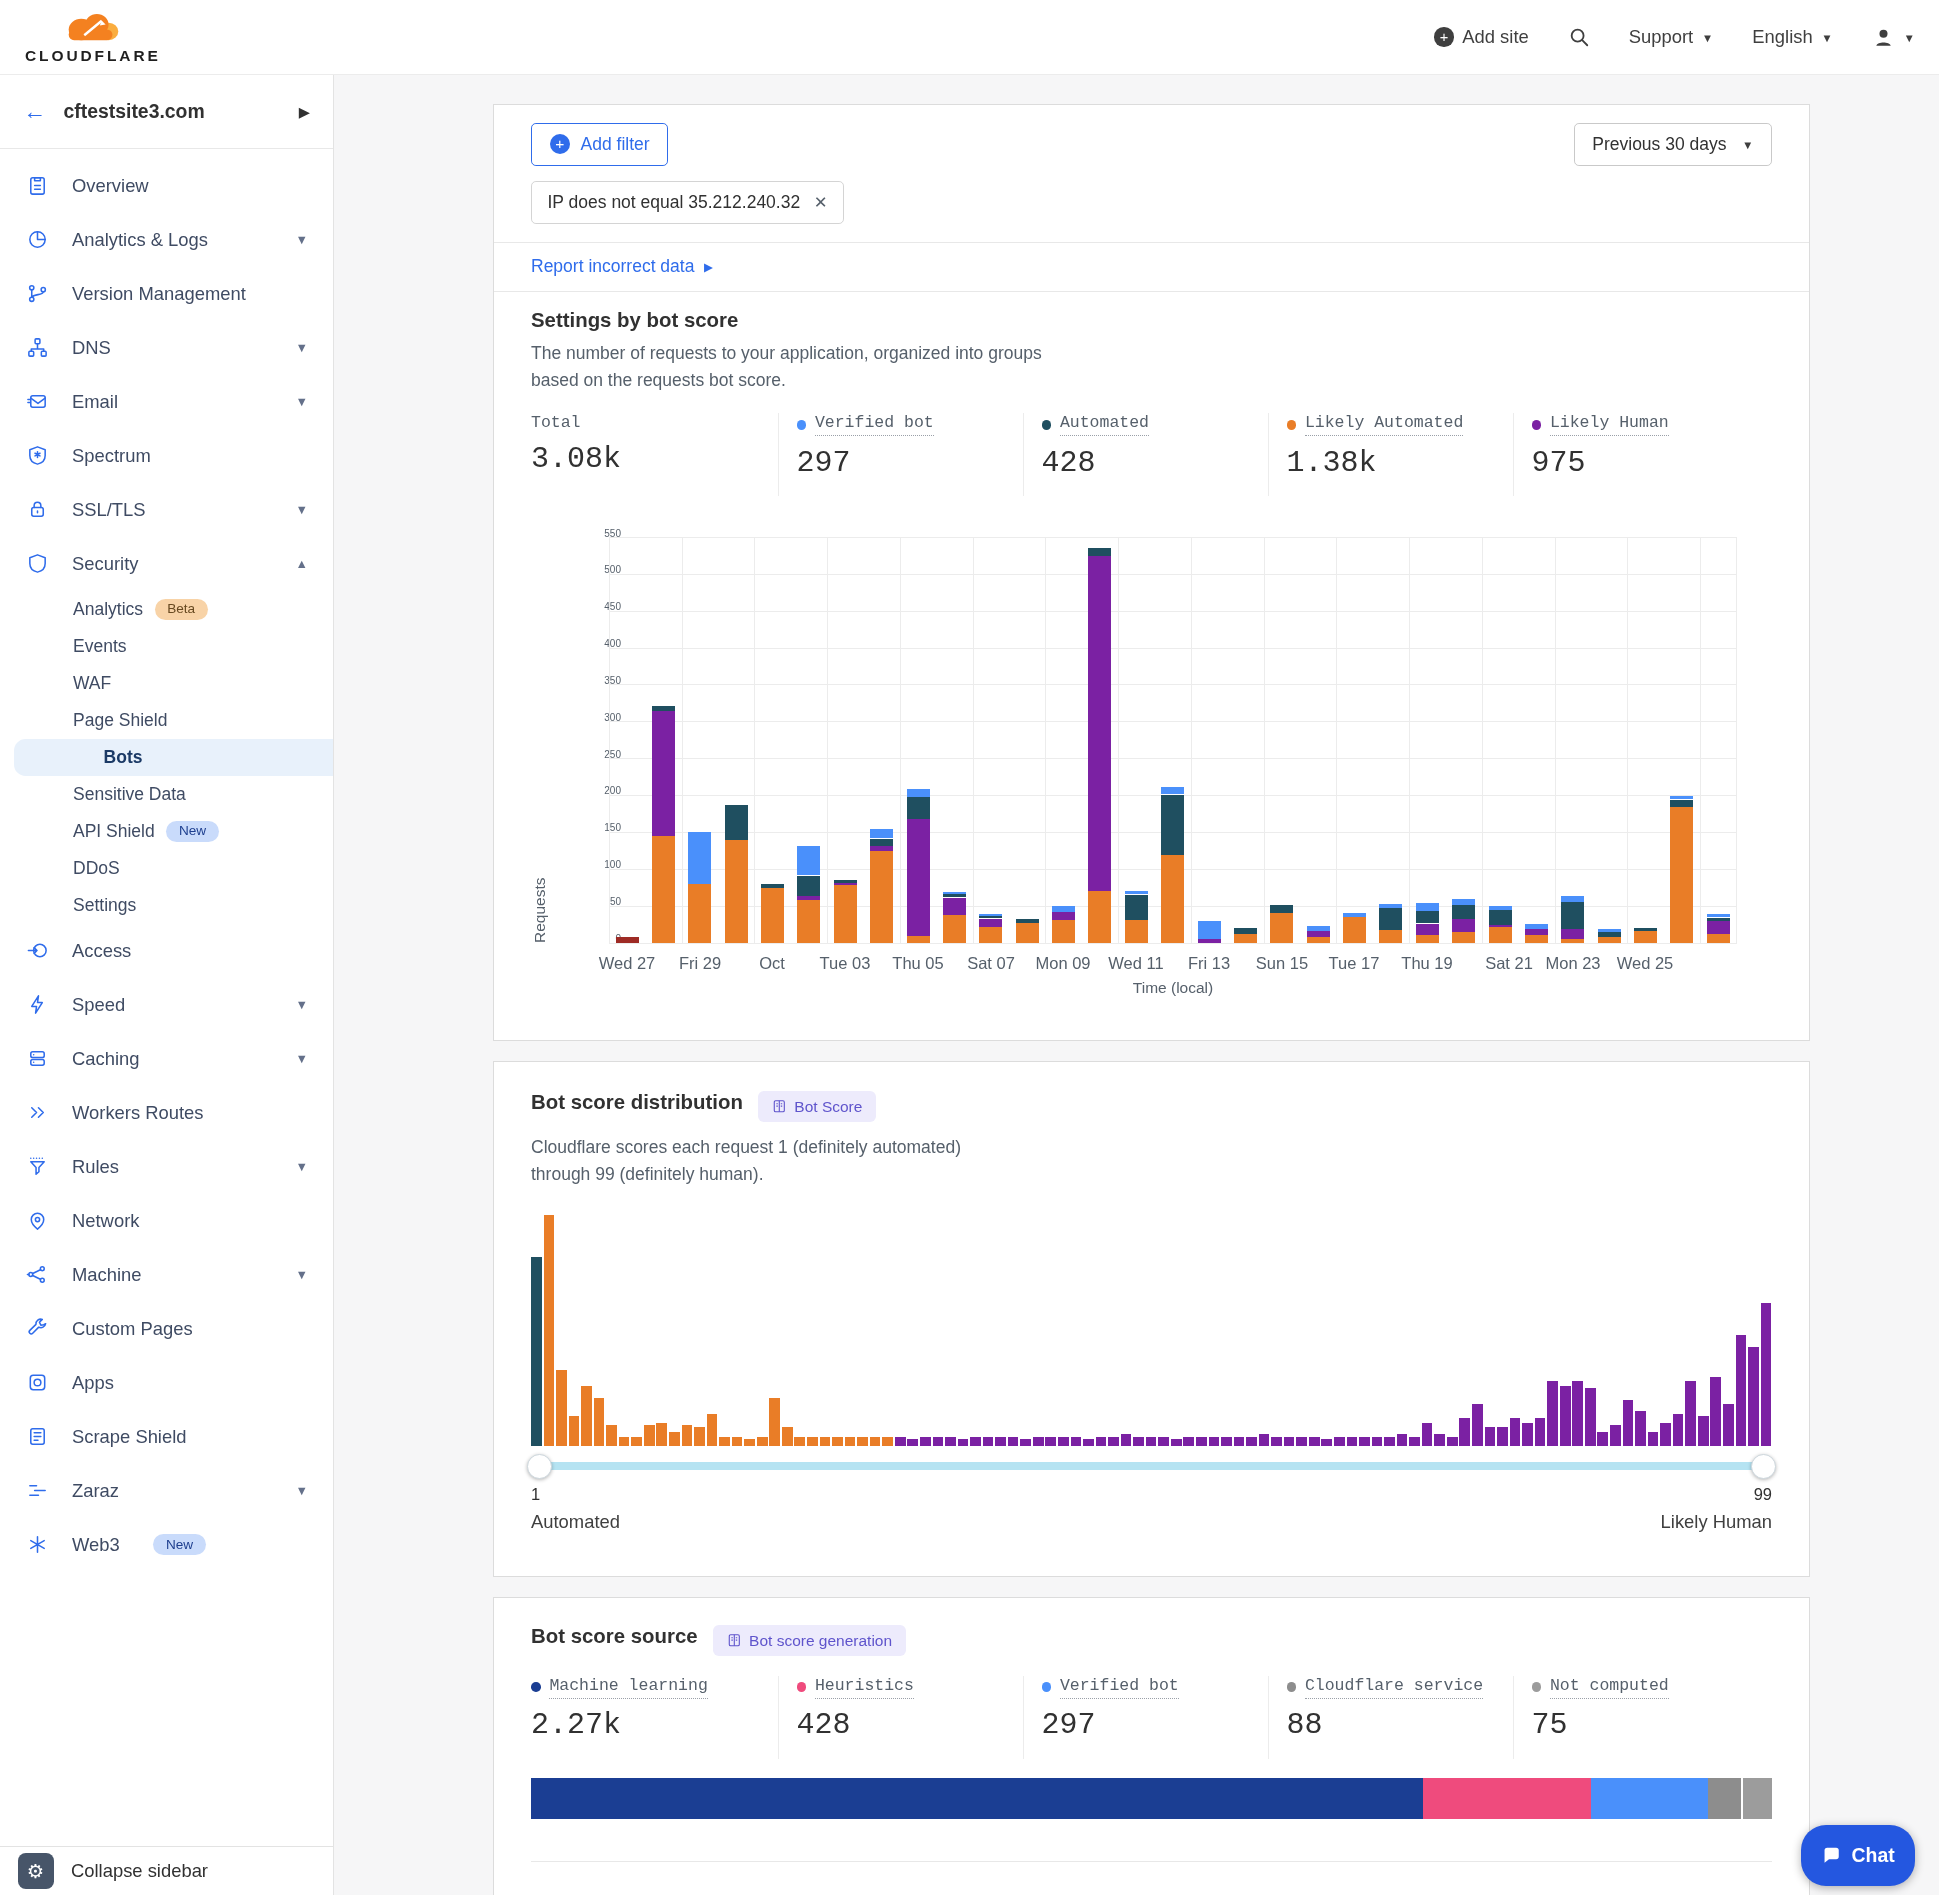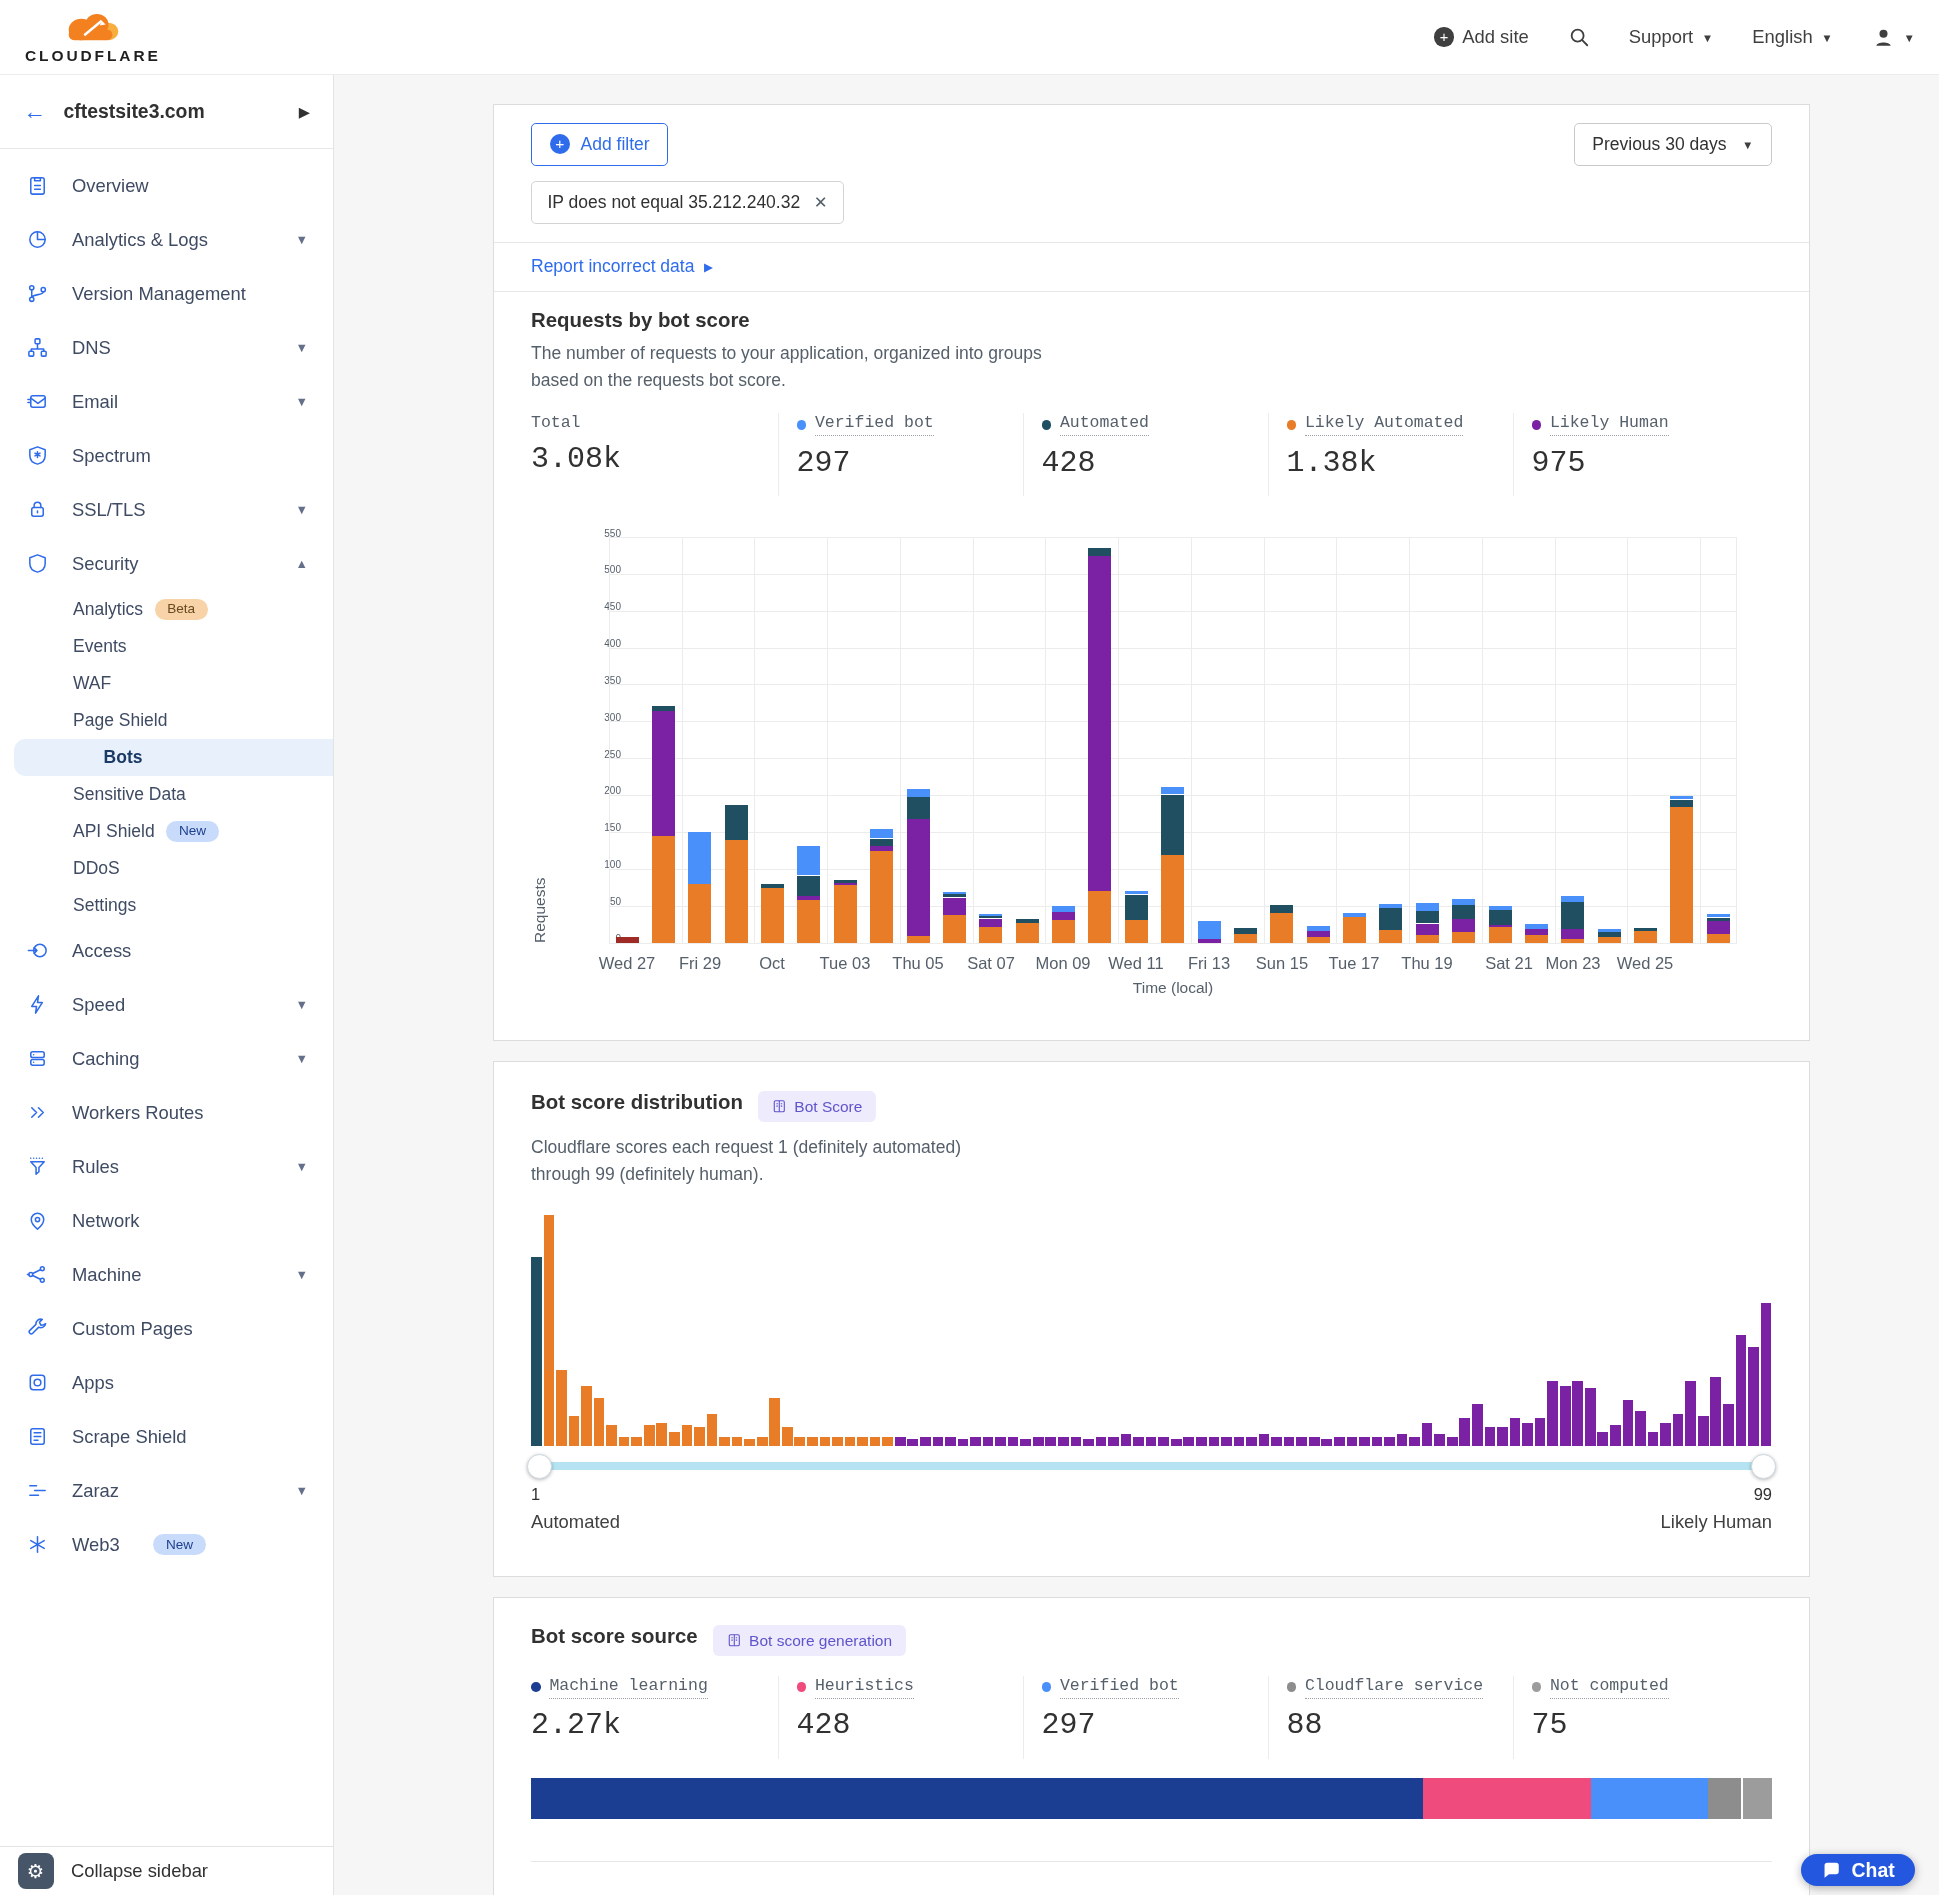--- a/index.html
+++ b/index.html
@@ -88,21 +88,21 @@
   .range-captions{display:flex;justify-content:space-between;margin-top:7.8px;font-size:18.4px;color:#3f3f3f;}
   
   .card-c{margin-top:19.4px;padding:27px 37px 0;}
   .card-c .stats-row{margin-top:19.4px;}
   .source-bar{margin-top:19.4px;height:41px;display:flex;width:100%;}
   .source-seg{height:100%;}
   .source-seg:nth-child(4){border-right:2.9px solid #fff;}
   .card-c .divider{margin-top:42px;}
   .card-c-tail{height:49px;}
   
-  .chat-btn{position:absolute;right:25px;bottom:8.7px;width:114px;height:32px;border-radius:25px;background:#2457e0;color:#fff;display:flex;align-items:center;justify-content:center;gap:9px;font-size:19.4px;font-weight:bold;box-shadow:0 1.9px 9.7px rgba(0,0,0,.3);cursor:pointer;z-index:40;}
+  .chat-btn{position:absolute;right:25px;bottom:8.7px;width:114px;height:61px;border-radius:25px;background:#2457e0;color:#fff;display:flex;align-items:center;justify-content:center;gap:9px;font-size:19.4px;font-weight:bold;box-shadow:0 1.9px 9.7px rgba(0,0,0,.3);cursor:pointer;z-index:40;}
   svg{display:block;}
 </style>
 </head>
 <body>
 
 <div class="topbar">
   <div class="logo">
     <span>
       <svg width="70" height="37" viewBox="0 0 72 38">
         <ellipse cx="52" cy="22" rx="10" ry="9" fill="#faad3f"></ellipse>
@@ -403,21 +403,21 @@
           <span class="caret">▼</span>
         </button>
       </div>
       <div class="divider"></div>
       <div class="report-row">
         <span>Report incorrect data</span>
         <span class="report-arrow">▶</span>
       </div>
       <div class="divider"></div>
       <div class="requests-block">
-        <div class="card-title">Requests by bot score</div>
+        <div class="card-title">Settings by bot score</div>
         <div class="card-desc">The number of requests to your application, organized into groups based on the requests bot score.</div>
         <div class="stats-row" id="requests-stats">
             <div class="stat-col">
               <div class="stat-label-row">
                 <span>Total</span>
               </div>
               <div class="stat-value">3.08k</div>
             </div>
             <div class="stat-col">
               <div class="stat-label-row">

